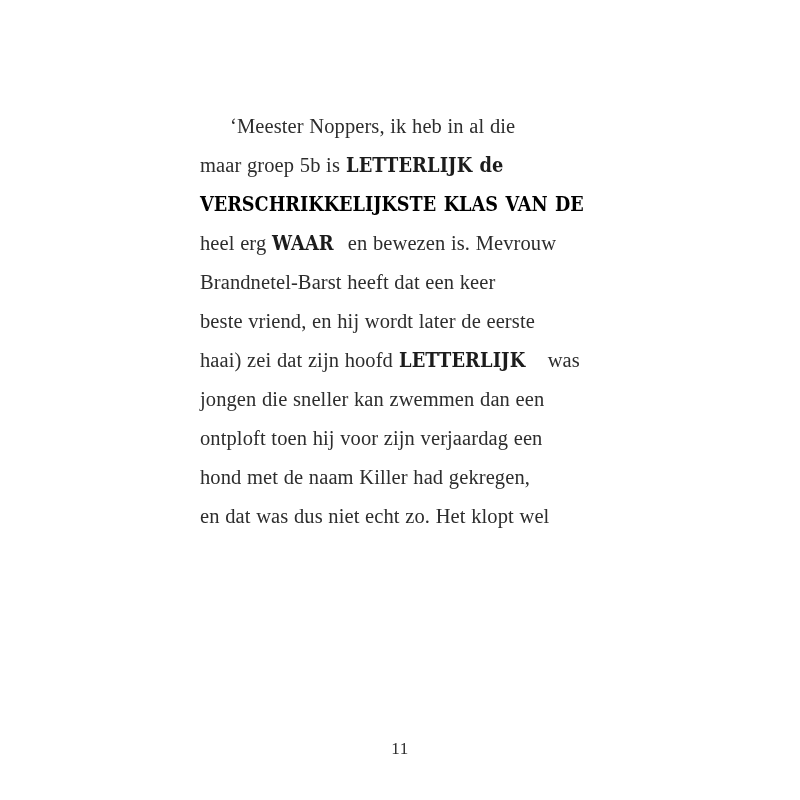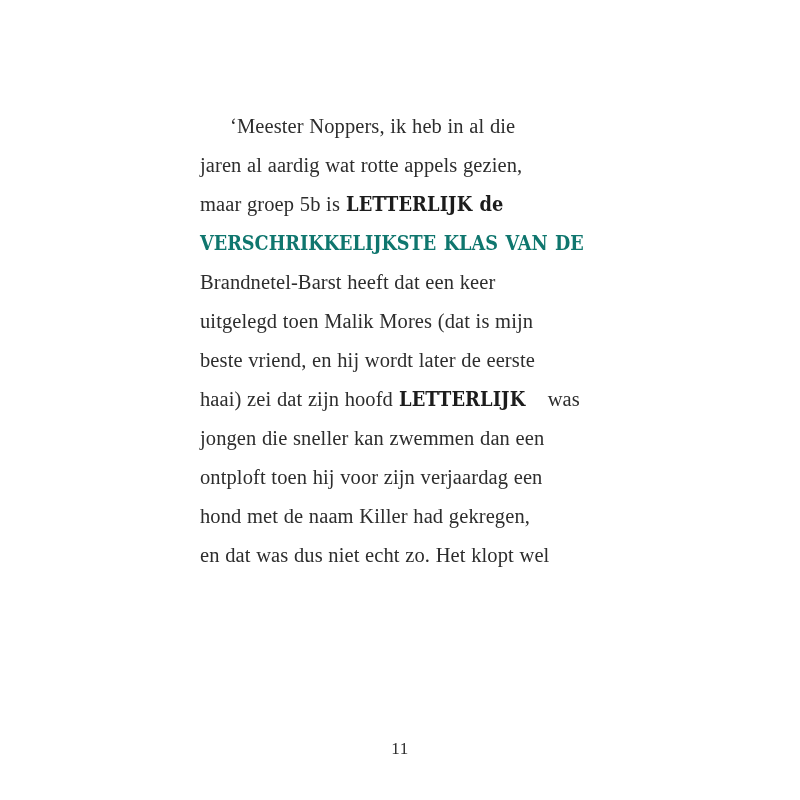--- a/index.html
+++ b/index.html
@@ -63,21 +63,21 @@
     color: #1c1c1c;
   }
 
   
   .line.display-line {
     font-family: "DejaVu Serif", "Liberation Serif", serif;
     font-weight: 700;
     font-size: 20.2px;
     letter-spacing: 0px;
     word-spacing: 1.5px;
-    color: #0f766e;
+    color: #000000;
   }
 
   .line.display-line .squeeze {
     display: inline-block;
     transform: scaleX(0.875);
     transform-origin: left center;
   }
 
   .folio {
     position: absolute;
@@ -92,27 +92,26 @@
   }
 </style>
 </head>
 <body style="background: rgb(255, 255, 255);">
 
 <div class="page">
 
   <div class="text-block">
       <p class="para">
         <span class="line indent"><span>‘Meester Noppers, ik heb in al die</span></span>
-        <span class="line"><span>jaren al aardig wat rotte appels gezien,</span></span>
         <span class="line"><span>maar groep 5b is </span><span class="display">LETTERLIJK de</span></span>
         <span class="line display-line"><span class="squeeze">VERSCHRIKKELIJKSTE KLAS VAN DE</span></span>
       </p>
       <p class="para">
+        <span class="line"><span>heel erg </span><span class="display">WAAR</span><span> en bewezen is. Mevrouw</span></span>
         <span class="line"><span>Brandnetel-Barst heeft dat een keer</span></span>
-        <span class="line"><span>uitgelegd toen Malik Mores (dat is mijn</span></span>
         <span class="line"><span>beste vriend, en hij wordt later de eerste</span></span>
         <span class="line"><span>haai) zei dat zijn hoofd </span><span class="display">LETTERLIJK</span><span> was</span></span>
         <span class="line"><span>jongen die sneller kan zwemmen dan een</span></span>
         <span class="line"><span>ontploft toen hij voor zijn verjaardag een</span></span>
         <span class="line"><span>hond met de naam Killer had gekregen,</span></span>
         <span class="line"><span>en dat was dus niet echt zo. Het klopt wel</span></span>
       </p>
     </div>
 
   <div class="folio">11</div>

